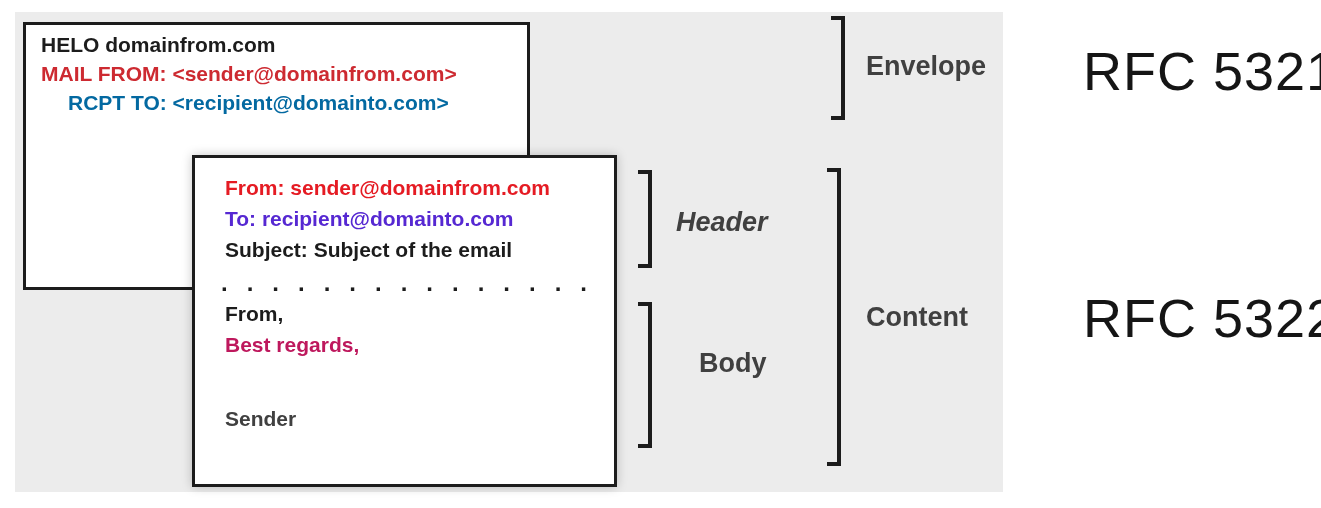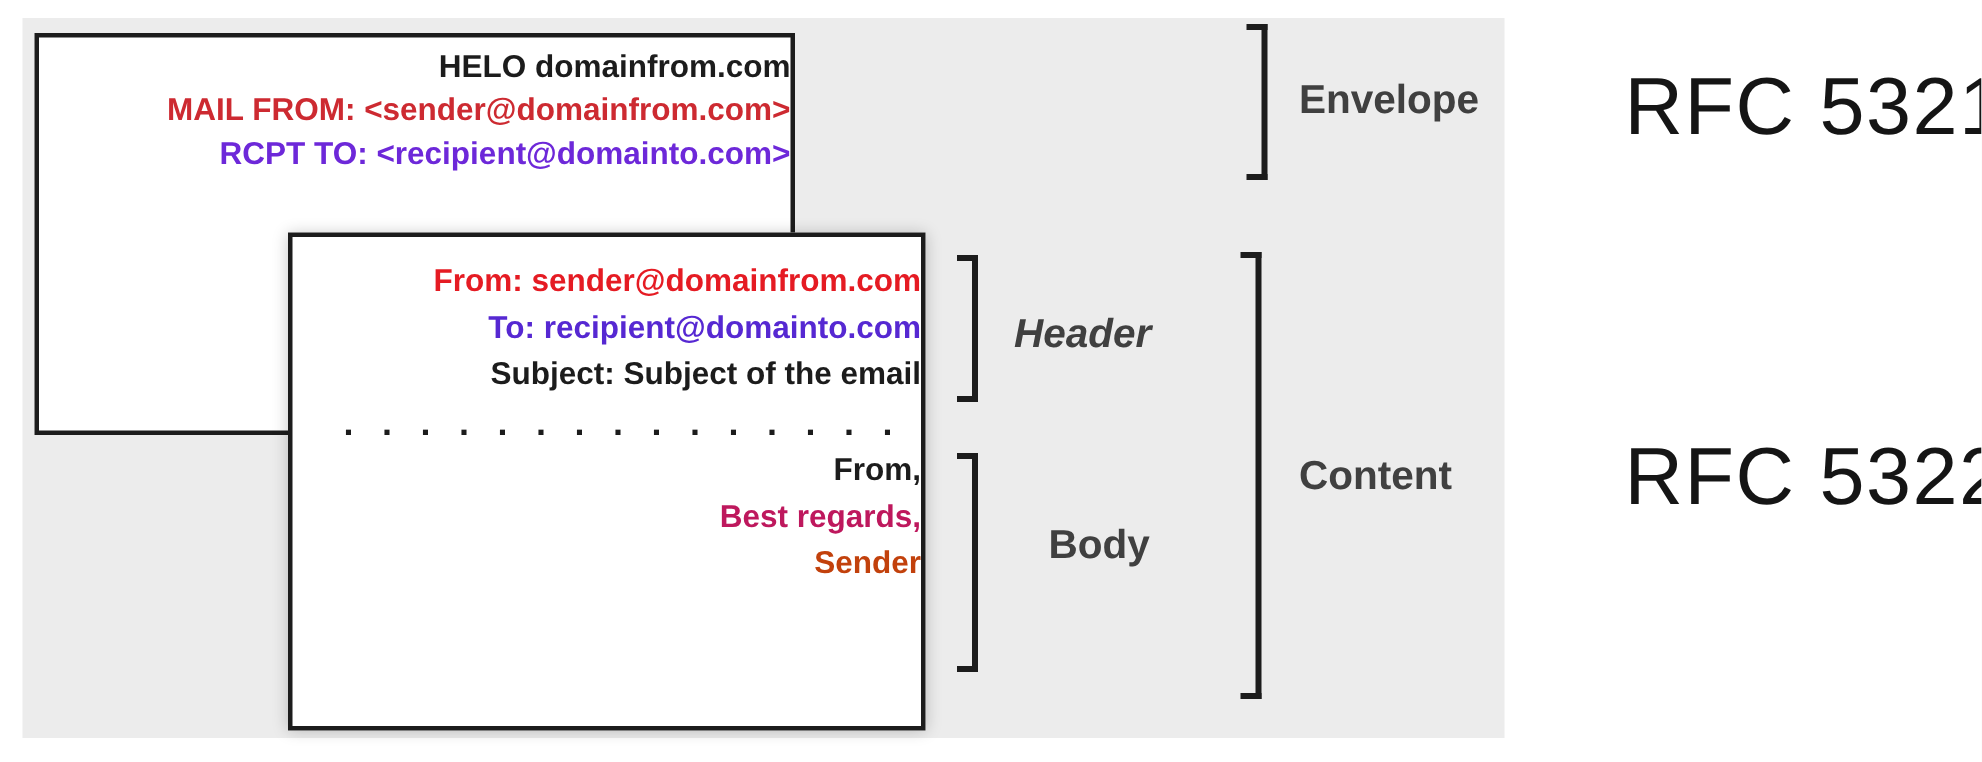--- a/index.html
+++ b/index.html
@@ -3,21 +3,20 @@
 <meta charset="utf-8">
 <style>
   html, body { margin: 0; padding: 0; background: #ffffff; }
   .canvas {
     position: relative;
     width: 1321px;
     height: 508px;
     background: #ffffff;
     font-family: "Liberation Sans", sans-serif;
     overflow: hidden;
-    text-align: right;
   }
   .gray-bg {
     position: absolute;
     left: 15px; top: 12px;
     width: 988px; height: 480px;
     background: #ececec;
   }
   .box {
     position: absolute;
     background: #ffffff;
@@ -93,31 +92,31 @@
 </head>
 <body>
 
 <div class="canvas">
 
   <div class="gray-bg"></div>
 
   <div class="box envelope-box">
     <div class="line" style="color: rgb(28, 28, 28);">HELO domainfrom.com</div>
     <div class="line" style="color: rgb(205, 42, 49);">MAIL FROM: &lt;sender@domainfrom.com&gt;</div>
-    <div class="line" style="color: #6d28d9;">RCPT TO: &lt;recipient@domainto.com&gt;</div>
+    <div class="line" style="color: #0369a1; margin-left: 27px;">RCPT TO: &lt;recipient@domainto.com&gt;</div>
   </div>
 
   <div class="box message-box">
     <div class="line" style="color: rgb(229, 27, 35);">From: sender@domainfrom.com</div>
     <div class="line" style="color: rgb(86, 40, 210);">To: recipient@domainto.com</div>
     <div class="line" style="color: rgb(28, 28, 28);">Subject: Subject of the email</div>
     <div class="dots-row">...............</div>
     <div class="line" style="color: rgb(28, 28, 28);">From,</div>
     <div class="line" style="color: #be185d;">Best regards,</div>
-    <div class="line" style="color: #c2410c;">Sender</div>
+    <div class="line" style="color: #404040; margin-top: 43px;">Sender</div>
   </div>
 
   <div class="bracket bracket-envelope"></div>
   <div class="bracket bracket-header"></div>
   <div class="bracket bracket-body"></div>
   <div class="bracket bracket-content"></div>
 
   <div class="annot annot-envelope">Envelope</div>
   <div class="annot annot-header">Header</div>
   <div class="annot annot-body">Body</div>

